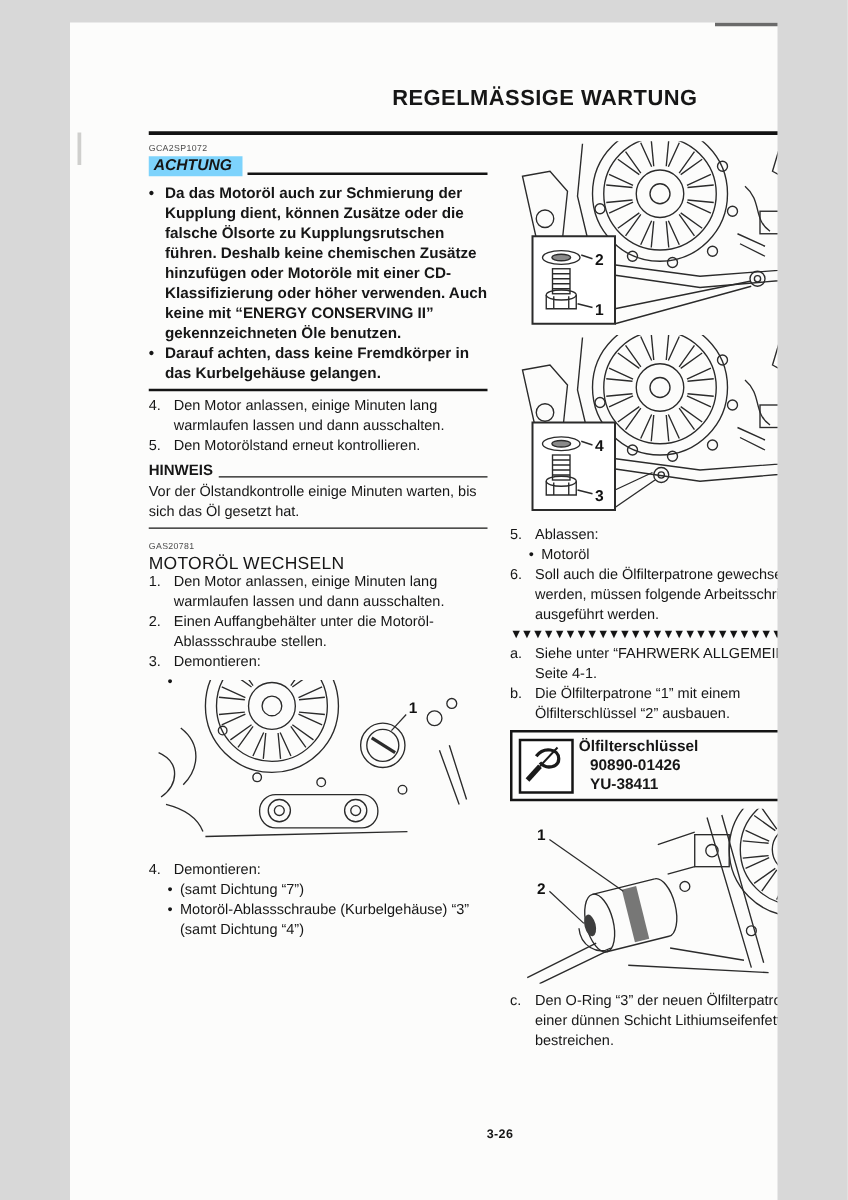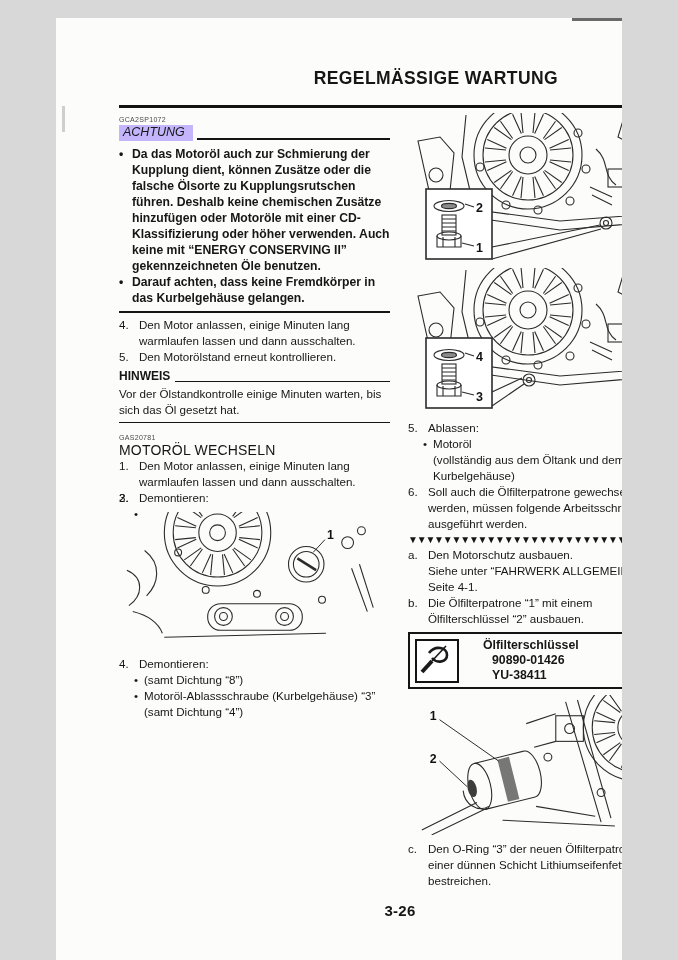--- a/index.html
+++ b/index.html
@@ -18,21 +18,21 @@
   }
   .header-rule{position:absolute;left:63px;top:87px;width:554px;height:3px;background:#121212;}
 
   .col-left{position:absolute;left:63px;top:97px;width:271px;}
   .col-right{position:absolute;left:352px;top:95px;width:266px;}
 
   .code{font-size:7px;color:#4a4a4a;letter-spacing:.3px;line-height:9px;}
 
   .caution-head{display:flex;align-items:flex-end;margin-top:1px;}
   .caution-label{
-    background:#c4b5fd;font-style:italic;font-weight:normal;font-size:12.5px;
+    background:#7dd3fc;font-style:italic;font-weight:bold;font-size:12.5px;
     line-height:15px;padding:0 8px 1px 4px;
   }
   .head-rule{flex:1;border-bottom:2px solid #141414;margin-bottom:1px;margin-left:4px;}
   .caution-list{font-weight:bold;font-size:12.2px;line-height:16px;margin-top:5px;}
   .cb-item{position:relative;padding-left:13px;}
   .cb-item::before{content:"•";position:absolute;left:0;top:0;}
   .rule2{border-top:2px solid #141414;margin-top:5px;}
   .rule15{border-top:1.5px solid #141414;}
 
   .body-txt{font-size:11.6px;line-height:16px;}
@@ -53,29 +53,29 @@
   .fig-left{margin:6px 0 4px 0;}
   .co{font:bold 12.5px "Liberation Sans",sans-serif;fill:#111;}
 
   .tri-row{
     font-size:10px;letter-spacing:-1.2px;line-height:11px;color:#141414;
     white-space:nowrap;overflow:hidden;margin:2px 0 2px 0;
   }
 
   .toolbox{
     border:2px solid #141414;width:256px;box-sizing:border-box;
-    display:flex;align-items:center;gap:24px;padding:4px 5px;margin:5px 0 6px 0;
+    display:flex;align-items:center;gap:4px;padding:4px 5px;margin:5px 0 6px 0;
   }
   .tool-icon-box{width:40px;height:40px;border:2px solid #141414;flex:0 0 auto;background:#fff;}
   .tool-text{font-weight:bold;font-size:12.3px;line-height:15px;}
   .tool-part{padding-left:9px;}
 
   .page-number{
     position:absolute;left:344px;top:884px;transform:translateX(-50%);
-    font-size:15px;font-weight:bold;letter-spacing:.3px;
+    font-size:10px;font-weight:bold;letter-spacing:.3px;
   }
   .mt2{margin-top:2px;} .mt4{margin-top:4px;} .mt6{margin-top:6px;} .mt8{margin-top:8px;}
 </style>
 </head>
 <body>
 
 <div class="page">
 
   <div class="scan-artifact-tr"></div>
   <div class="scan-artifact-l"></div>
@@ -164,20 +164,21 @@
     <div class="code">GAS20781</div>
     <div class="sec-title">MOTORÖL WECHSELN</div>
 
     <div class="body-txt">
       <div class="step">
         <span class="num">1.</span>
         <span>Den Motor anlassen, einige Minuten lang warmlaufen lassen und dann ausschalten.</span>
       </div>
       <div class="step">
         <span class="num">2.</span>
+        <span>Einen Auffangbehälter unter die Motoröl-Ablassschraube stellen.</span>
       </div>
       <div class="step">
         <span class="num">3.</span>
         <span>Demontieren:</span>
         <div class="sub-bullet">
         </div>
       </div>
     </div>
 
     <figure>
@@ -207,21 +208,21 @@
         </g>
         <text class="co" x="211" y="26">1</text>
       </svg>
     </figure>
 
     <div class="body-txt">
       <div class="step">
         <span class="num">4.</span>
         <span>Demontieren:</span>
         <div class="sub-bullet">
-          <div>(samt Dichtung “8”)</div>
+          <div>(samt Dichtung “7”)</div>
         </div>
         <div class="sub-bullet">
           <div>Motoröl-Ablassschraube (Kurbelgehäuse) “3”</div>
           <div>(samt Dichtung “4”)</div>
         </div>
       </div>
     </div>
 
   </div>
 
@@ -272,35 +273,33 @@
         <text class="co" x="66" y="133">3</text>
       </svg>
     </figure>
 
     <div class="body-txt mt8">
       <div class="step">
         <span class="num">5.</span>
         <span>Ablassen:</span>
         <div class="sub-bullet">
           <div>Motoröl</div>
-          <div>(vollständig aus dem Öltank und dem Kurbelgehäuse)</div>
         </div>
       </div>
       <div class="step">
         <span class="num">6.</span>
         <span>Soll auch die Ölfilterpatrone gewechselt werden, müssen folgende Arbeitsschritte ausgeführt werden.</span>
       </div>
     </div>
 
     <div class="tri-row">▼▼▼▼▼▼▼▼▼▼▼▼▼▼▼▼▼▼▼▼▼▼▼▼▼▼▼▼▼▼▼▼▼▼▼▼▼▼</div>
 
     <div class="body-txt">
       <div class="step">
         <span class="num">a.</span>
-        <div>Den Motorschutz ausbauen.</div>
         <div>Siehe unter “FAHRWERK ALLGEMEIN” auf Seite 4-1.</div>
       </div>
       <div class="step">
         <span class="num">b.</span>
         <span>Die Ölfilterpatrone “1” mit einem Ölfilterschlüssel “2” ausbauen.</span>
       </div>
     </div>
 
     <div class="toolbox">
       <div class="tool-icon-box">

